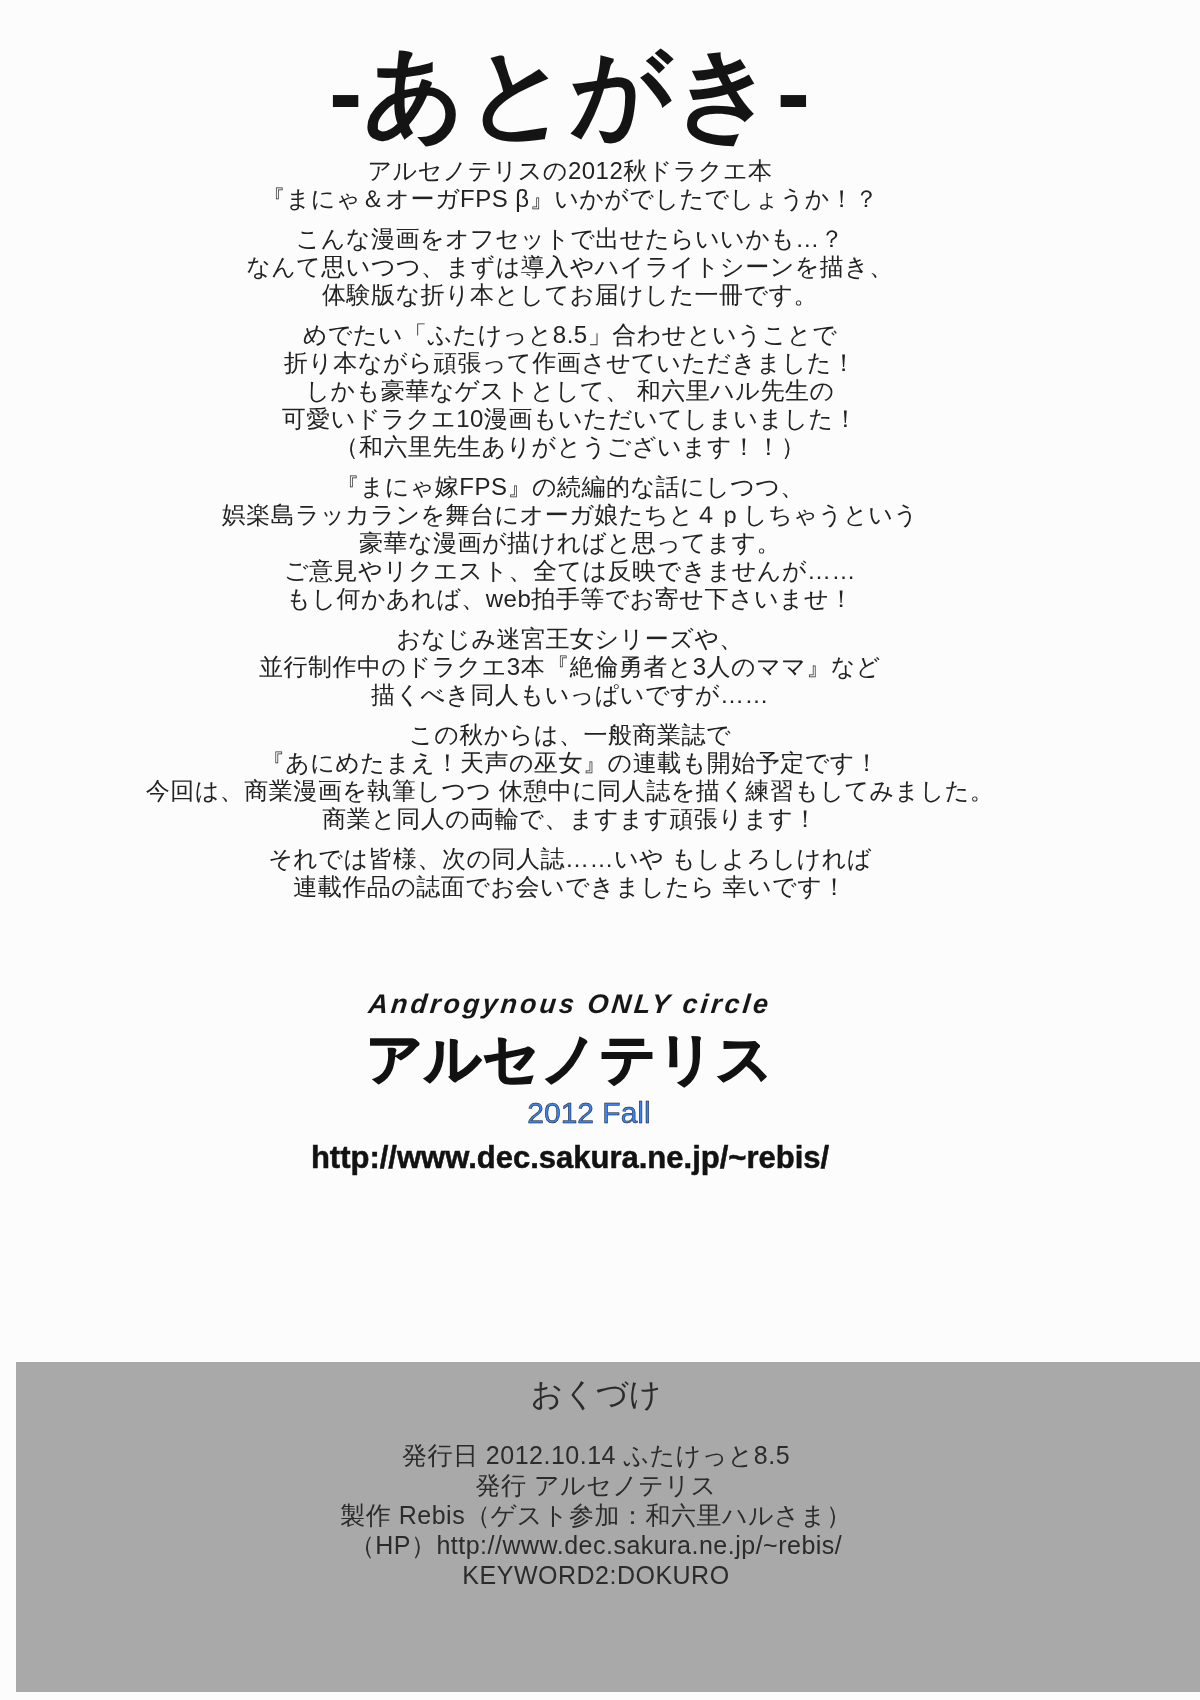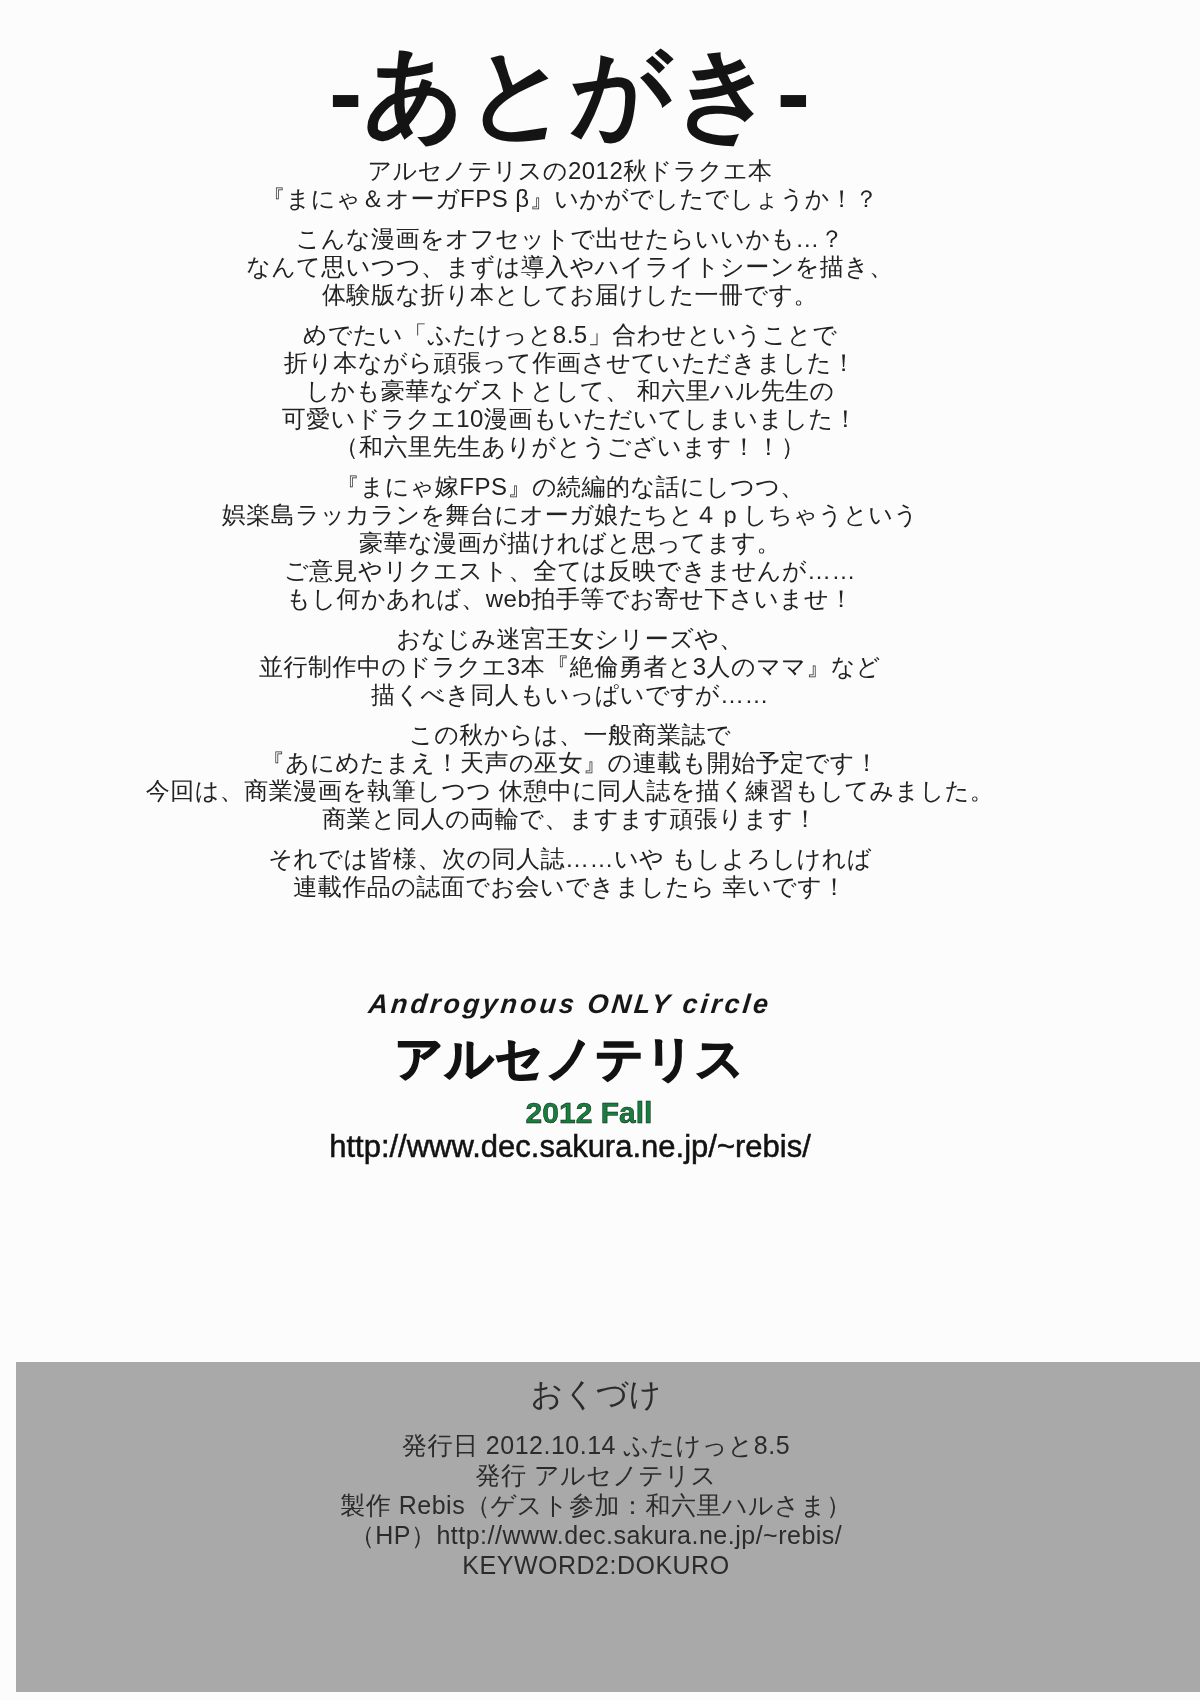--- a/index.html
+++ b/index.html
@@ -55,41 +55,41 @@
   .circle-type {
     font-size: 27px;
     font-weight: 800;
     font-style: italic;
     letter-spacing: 3px;
     color: #171717;
     transform: skewX(-6deg);
   }
   .circle-logo {
     margin-top: 8px;
-    font-size: 48px;
+    font-size: 56px;
     line-height: 62px;
     font-weight: 900;
     letter-spacing: 1px;
     color: #121212;
     -webkit-text-stroke: 1.5px #121212;
   }
   .circle-season {
     margin-top: 8px;
     font-size: 30px;
     line-height: 30px;
-    font-weight: 700;
-    color: #15803d;
+    font-weight: 400;
+    color: #3b82f6;
     margin-left: 38px;
     -webkit-text-stroke: 0.5px #121212;
   }
   .circle-url {
-    margin-top: 3px;
+    margin-top: 14px;
     font-size: 31px;
     line-height: 32px;
-    font-weight: 400;
+    font-weight: 700;
     color: #121212;
     -webkit-text-stroke: 0.5px #121212;
   }
 
   .colophon {
     position: absolute;
     left: 16px;
     top: 1322px;
     width: 1200px;
     height: 330px;
@@ -101,21 +101,21 @@
     width: 1160px;
     padding-right: 40px;
   }
   .colophon-title {
     padding-top: 14px;
     font-size: 32px;
     line-height: 36px;
     font-weight: 500;
   }
   .colophon-lines {
-    margin-top: 18px;
+    margin-top: 28px;
     font-size: 25px;
     line-height: 30px;
     font-weight: 400;
     letter-spacing: 0.5px;
   }
 </style>
 </head>
 <body>
 
 <div class="sheet">

